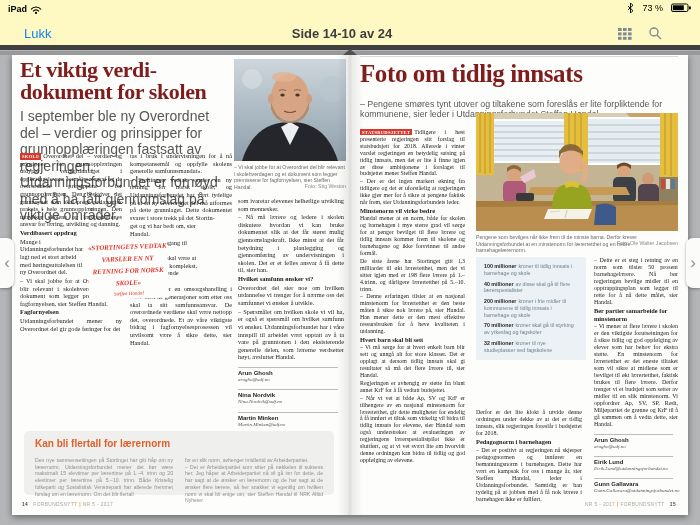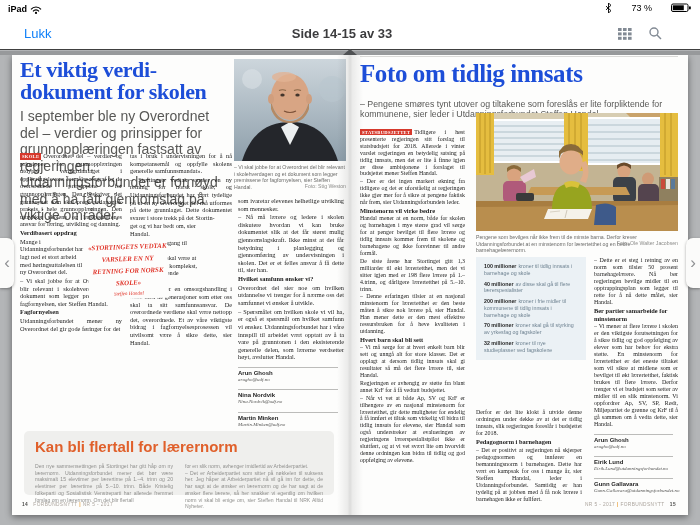--- a/index.html
+++ b/index.html
@@ -1,46 +1,46 @@
 <!DOCTYPE html>
 <html><head>
 <meta charset="utf-8">
 <style>
   *{box-sizing:border-box;margin:0;padding:0}
   html,body{width:700px;height:525px;overflow:hidden}
   body{font-family:"Liberation Sans",sans-serif}
   .app{position:relative;width:700px;height:525px;background:#b3b5b7;overflow:hidden}
 
   
-  .header{position:absolute;top:0;left:0;right:0;height:50px;background:#ffffff;border-bottom:1px solid #404040;z-index:6}
+  .header{position:absolute;top:0;left:0;right:0;height:50px;background:#fef9c3;border-bottom:5px solid #404040;z-index:6}
   .statusbar{position:absolute;top:0;left:0;right:0;height:19px;font-size:9px;color:#000}
   .sb-left{position:absolute;left:8px;top:4px;display:flex;align-items:center;gap:3px;font-weight:bold}
   .sb-time{position:absolute;left:0;right:0;top:4px;text-align:center;font-weight:bold}
-  .sb-right{position:absolute;right:8px;top:3px;display:flex;align-items:center;gap:19px}
+  .sb-right{position:absolute;right:8px;top:3px;display:flex;align-items:center;gap:8px}
   .toolbar{position:absolute;top:19px;left:0;right:16px;height:31px}
   .btn-close{position:absolute;left:24px;top:7px;font-size:13px;color:#1080f8;cursor:pointer}
   .tb-title{position:absolute;left:0;right:0;top:7px;text-align:center;font-size:13px;font-weight:bold;color:#3c3c3e}
   .tb-icons{position:absolute;right:22px;top:8px;display:flex;gap:17px;align-items:center}
   .scrub-strip{position:absolute;top:51px;left:0;right:0;height:4px;background:#97999b;z-index:4}
   .pointer-up{position:absolute;top:49px;left:343px;width:0;height:0;border-left:7px solid transparent;border-right:7px solid transparent;border-bottom:6px solid #505254;z-index:7}
 
   
   .spread{position:absolute;left:12px;top:55px;width:676px;height:460px;background:#fdfdfc;box-shadow:0 2px 7px rgba(0,0,0,.45);z-index:3}
   .gutter{position:absolute;left:50%;top:0;bottom:0;width:26px;transform:translateX(-50%);
     background:linear-gradient(to right,rgba(0,0,0,0),rgba(0,0,0,.07) 40%,rgba(0,0,0,.13) 50%,rgba(0,0,0,.07) 60%,rgba(0,0,0,0));z-index:5;pointer-events:none}
   .page{position:absolute;top:0;height:460px;width:338px}
   .pg-left{left:0}.pg-right{left:338px}
 
   .nav-tab{position:absolute;top:238px;width:14px;height:50px;background:#fbfbfa;box-shadow:0 1px 3px rgba(0,0,0,.35);z-index:8;
     display:flex;align-items:center;justify-content:center;color:#8f9193;font-size:17px;cursor:pointer;font-family:"Liberation Sans",sans-serif}
   .nav-prev{left:0;border-radius:0 7px 7px 0}
   .nav-next{right:0;border-radius:7px 0 0 7px}
 
   
-  .hl{font-family:"Liberation Serif","DejaVu Serif",serif;font-weight:bold;color:#1d4ed8;letter-spacing:-.4px}
+  .hl{font-family:"Liberation Serif","DejaVu Serif",serif;font-weight:bold;color:#7f1d1d;letter-spacing:-.4px}
   .lead{color:#585856;font-size:14px;line-height:1.18}
   .tag{display:inline-block;background:#d6392c;color:#fff;font-size:4.6px;font-weight:bold;letter-spacing:.3px;padding:.5px 2px;margin-right:2px;vertical-align:.5px}
   .bt{font-family:"Liberation Serif","DejaVu Serif",serif;font-size:6.3px;line-height:1.21;color:#1c1c1c;text-align:justify}
   .bt p{margin:0 0 1px}
   .bh{font-weight:bold;font-size:6.4px;margin:4px 0 1px;text-align:left}
   .narrow{margin-left:34px;width:68px;text-align:left}
   .abs{position:absolute}
 
   .pullquote{position:absolute;left:76px;top:184px;width:80px;z-index:2;background:#fdfdfc;text-align:center;
     font-family:"Liberation Serif","DejaVu Serif",serif;font-style:italic;font-weight:bold;
@@ -48,21 +48,21 @@
   .pq-attr{font-size:5px;font-weight:normal;margin-top:2px;line-height:1.2}
 
   .caption{font-size:5.2px;line-height:1.26;color:#6b6b69;position:relative}
   .credit{position:absolute;right:0;bottom:0;color:#8d8d8b}
 
   .byl{border-top:1px solid #bcbcba;margin-top:6px;padding-top:2px;width:94%}
   .byl .n{font-size:6px;font-weight:bold;color:#1f1f1f;font-family:"Liberation Sans",sans-serif}
   .byl .e{font-size:5px;font-style:italic;color:#55555:;color:#555553;font-family:"Liberation Serif",serif}
 
   .kbox{position:absolute;left:12px;top:376px;width:310px;height:64px;background:#efefed;border-radius:5px;padding:7px 11px 6px;z-index:3}
-  .kbox-title{color:#e0602b;font-weight:bold;font-size:15px;margin-bottom:8px}
+  .kbox-title{color:#e0602b;font-weight:bold;font-size:10px;margin-bottom:8px}
   .kbox-cols{display:flex;gap:12px}
   .kbox-cols div{flex:1;font-size:5.1px;line-height:1.32;color:#8f8f8d;text-align:justify}
   .prewrap{white-space:pre-line}
 
   .infobox{position:absolute;left:126px;top:202px;width:110px;background:#ebf1f5;padding:6px 8px 7px;z-index:2}
   .ib-title{color:#2273a3;font-weight:bold;font-size:9.3px;line-height:1.08;margin-bottom:5px}
   .ib-item{font-size:5.3px;line-height:1.28;color:#6e8291;margin-bottom:4px}
   .ib-item b{color:#1f1f1f;margin-right:2px}
 
   .pfoot{position:absolute;top:447px;font-size:4.8px;letter-spacing:.4px;color:#aba49d}
@@ -93,21 +93,21 @@
         <span>73 %</span>
         <svg width="21" height="10" viewBox="0 0 21 10">
           <rect x="0.5" y="1" width="16.5" height="7.5" rx="1.5" fill="none" stroke="#000" stroke-width="1"></rect>
           <rect x="1.8" y="2.3" width="11" height="4.9" fill="#000"></rect>
           <rect x="18" y="3.2" width="1.8" height="3.2" rx="0.9" fill="#000"></rect>
         </svg>
       </div>
     </div>
     <div class="toolbar">
       <span class="btn-close">Lukk</span>
-      <div class="tb-title">Side 14-15 av 33</div>
+      <div class="tb-title">Side 14-10 av 24</div>
       <div class="tb-icons">
         <svg width="14" height="12" viewBox="0 0 14 12">
           <g fill="#828a94">
             <rect x="0" y="0" width="3.6" height="3"></rect>
               <rect x="5" y="0" width="3.6" height="3"></rect>
               <rect x="10" y="0" width="3.6" height="3"></rect>
             <rect x="0" y="4.4" width="3.6" height="3"></rect>
               <rect x="5" y="4.4" width="3.6" height="3"></rect>
               <rect x="10" y="4.4" width="3.6" height="3"></rect>
             <rect x="0" y="8.8" width="3.6" height="3"></rect>

